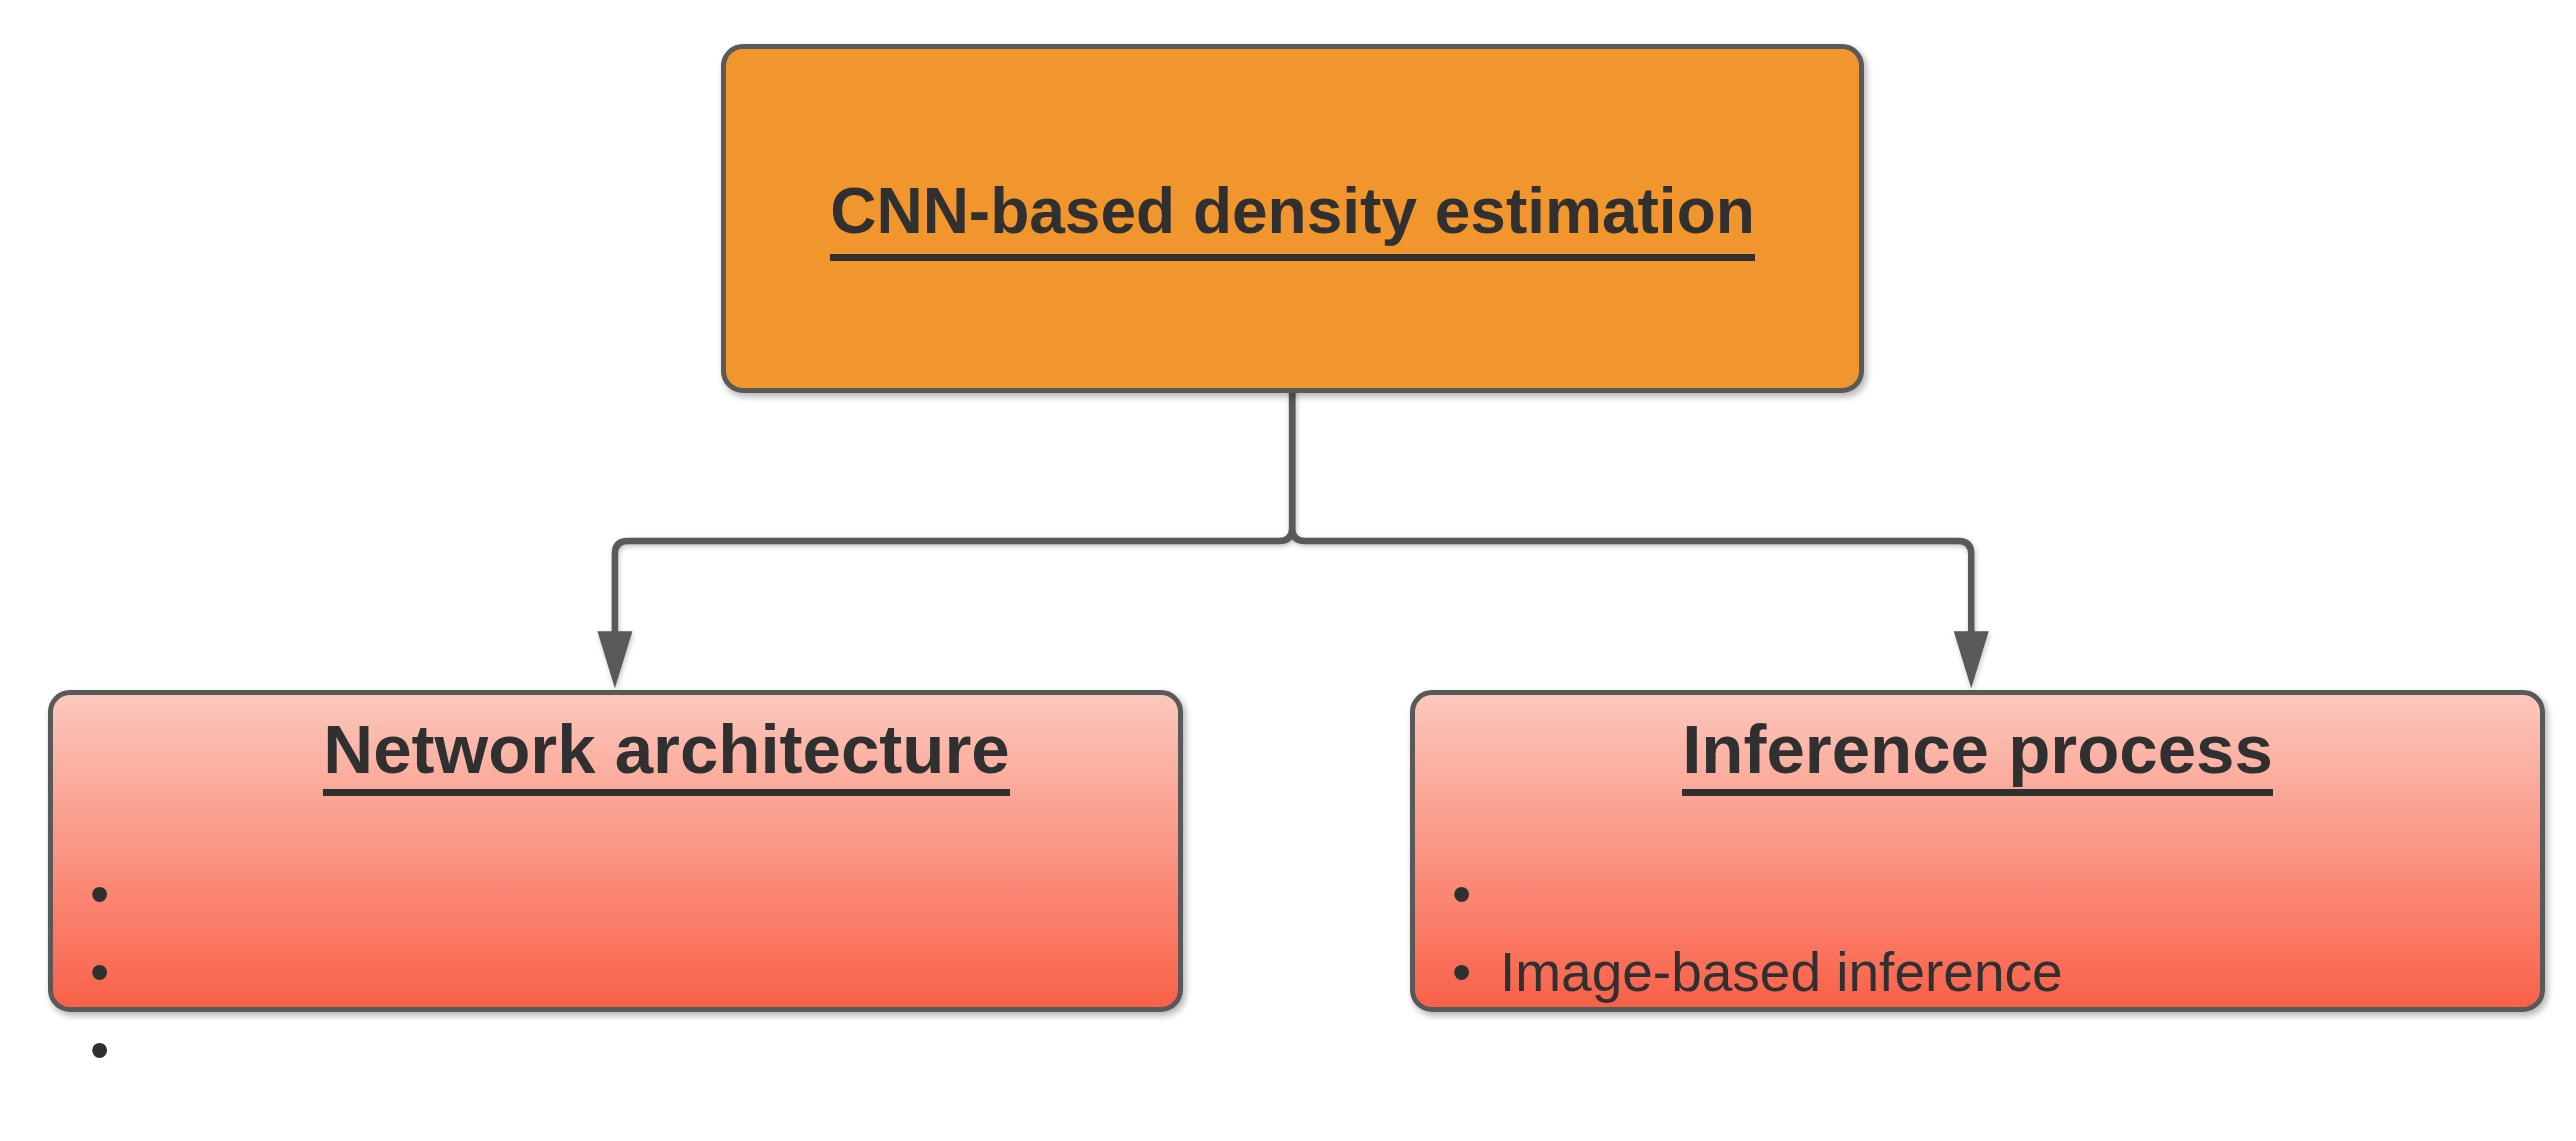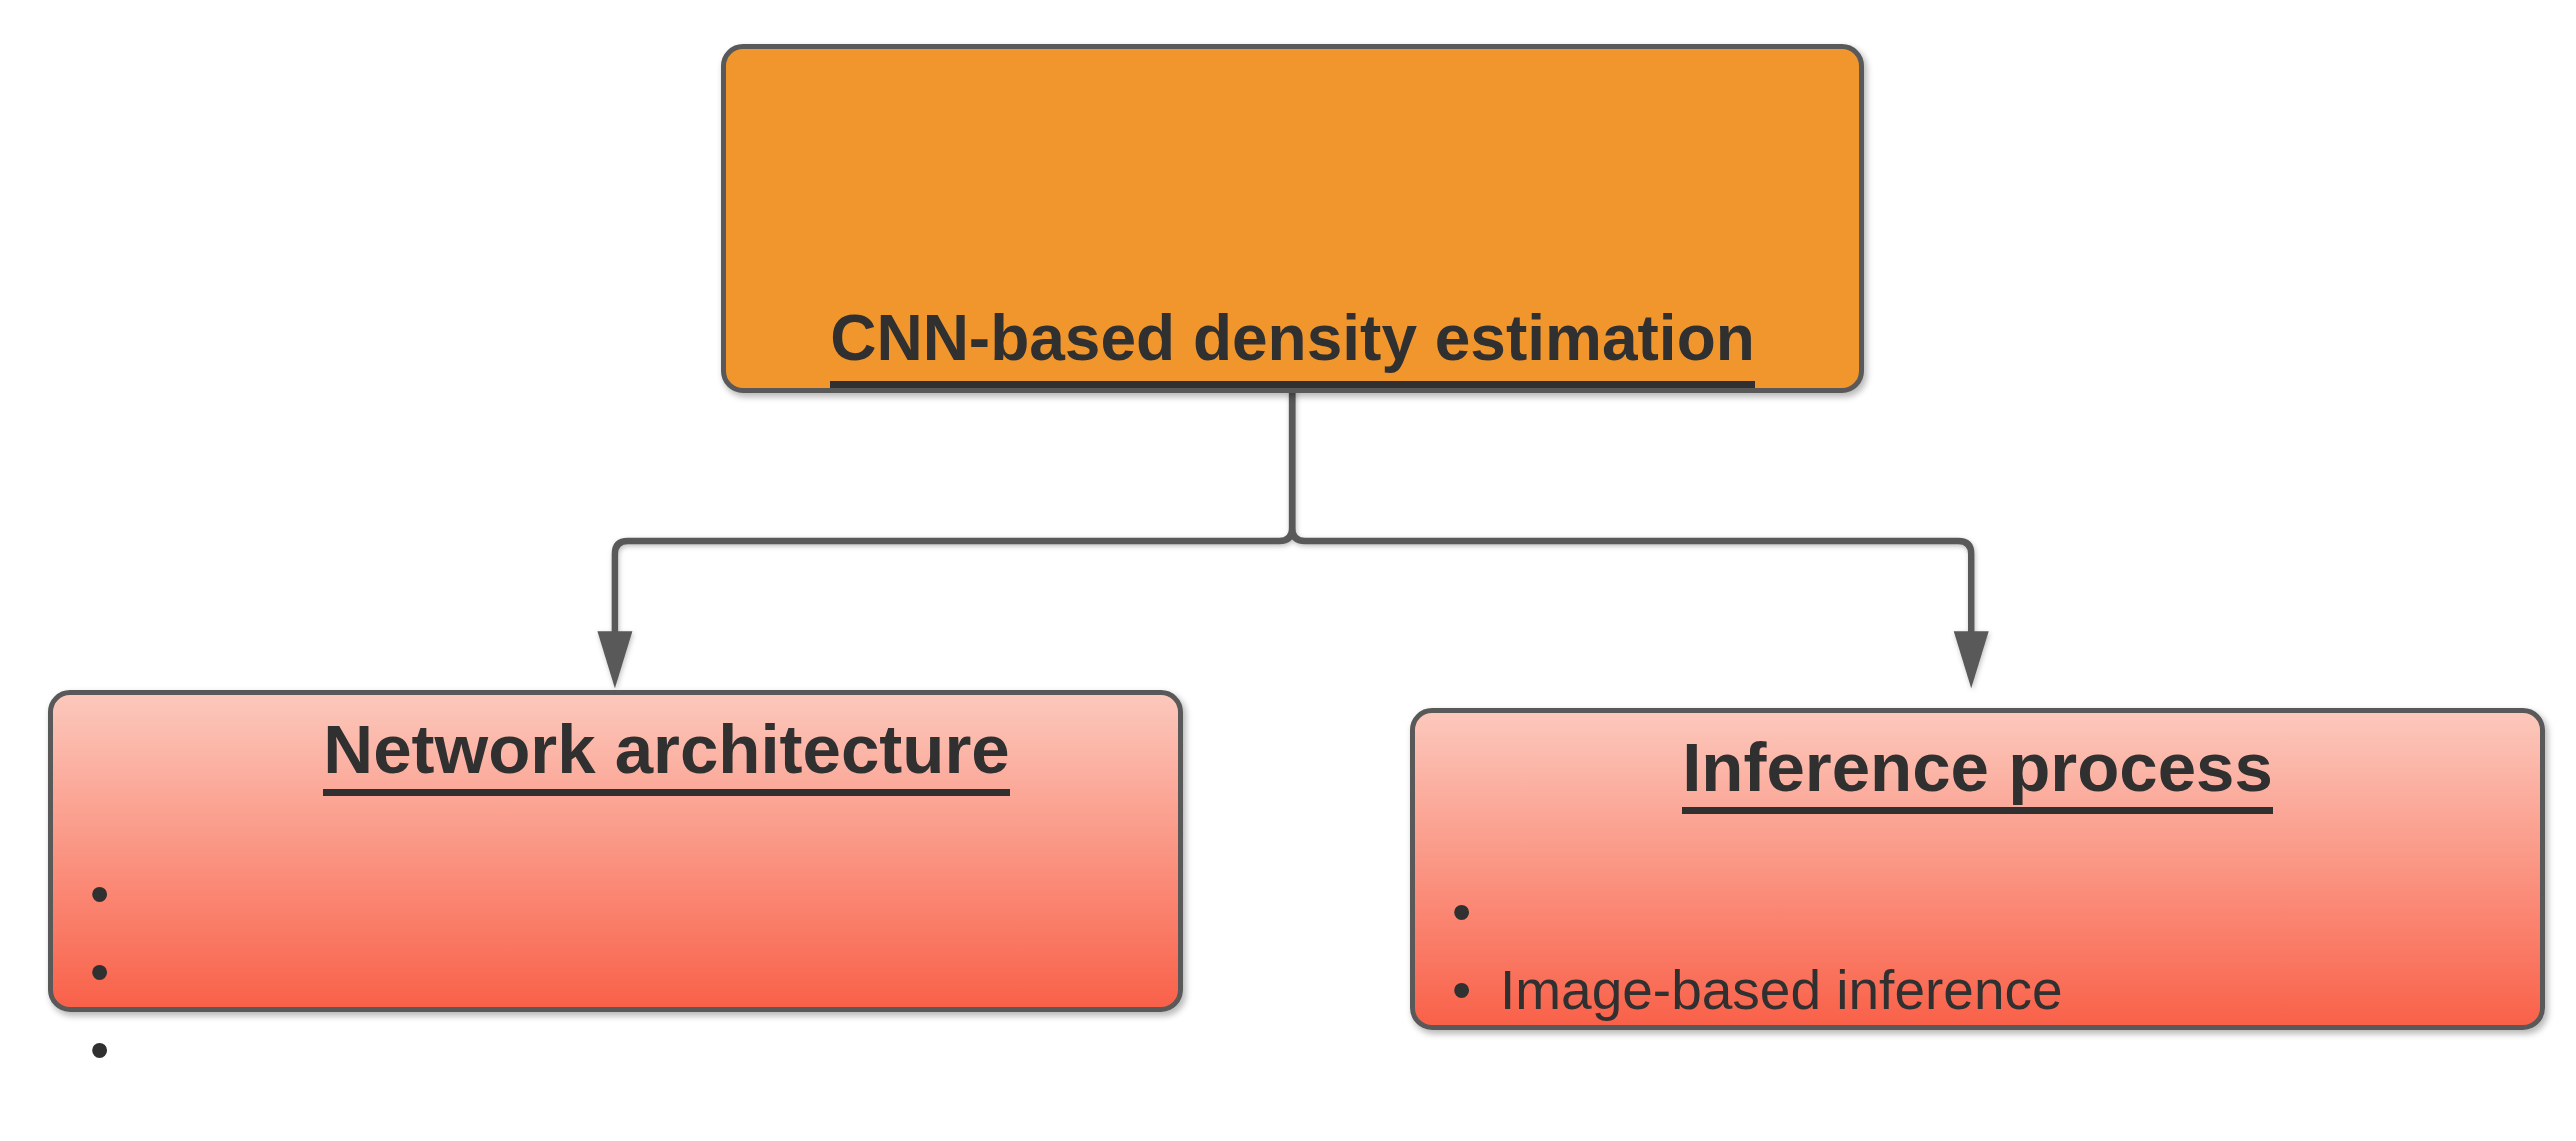--- a/index.html
+++ b/index.html
@@ -42,40 +42,40 @@
     border-radius: 22px;
     color: var(--text);
     box-shadow: 2.8px 3.7px 6.4px rgba(0,0,0,0.28);
   }
 
   .root-node {
     left: 721px; top: 44px;
     width: 1143px; height: 349px;
     background: var(--root-fill);
     display: flex;
-    align-items: flex-end;
+    align-items: center;
     justify-content: center;
   }
   .root-title {
     font-size: 64px;
     font-weight: bold;
     line-height: 1.1;
     border-bottom: 7.4px solid var(--text);
     padding-bottom: 7.4px;
     white-space: nowrap;
   }
 
   .child-node {
     top: 690px;
     width: 1135px; height: 322px;
     background: linear-gradient(to bottom, var(--child-fill-top), var(--child-fill-bottom));
     padding: 16.6px 0 0 0;
   }
   .child-left  { left: 48px; }
-  .child-right { left: 1410px; margin-top: 18px; }
+  .child-right { left: 1410px; }
 
   .child-title-row { text-align: center; }
   .child-title {
     display: inline-block;
     font-size: 69px;
     font-weight: bold;
     line-height: 1.1;
     border-bottom: 7.4px solid var(--text);
     padding-bottom: 1.8px;
     white-space: nowrap;

